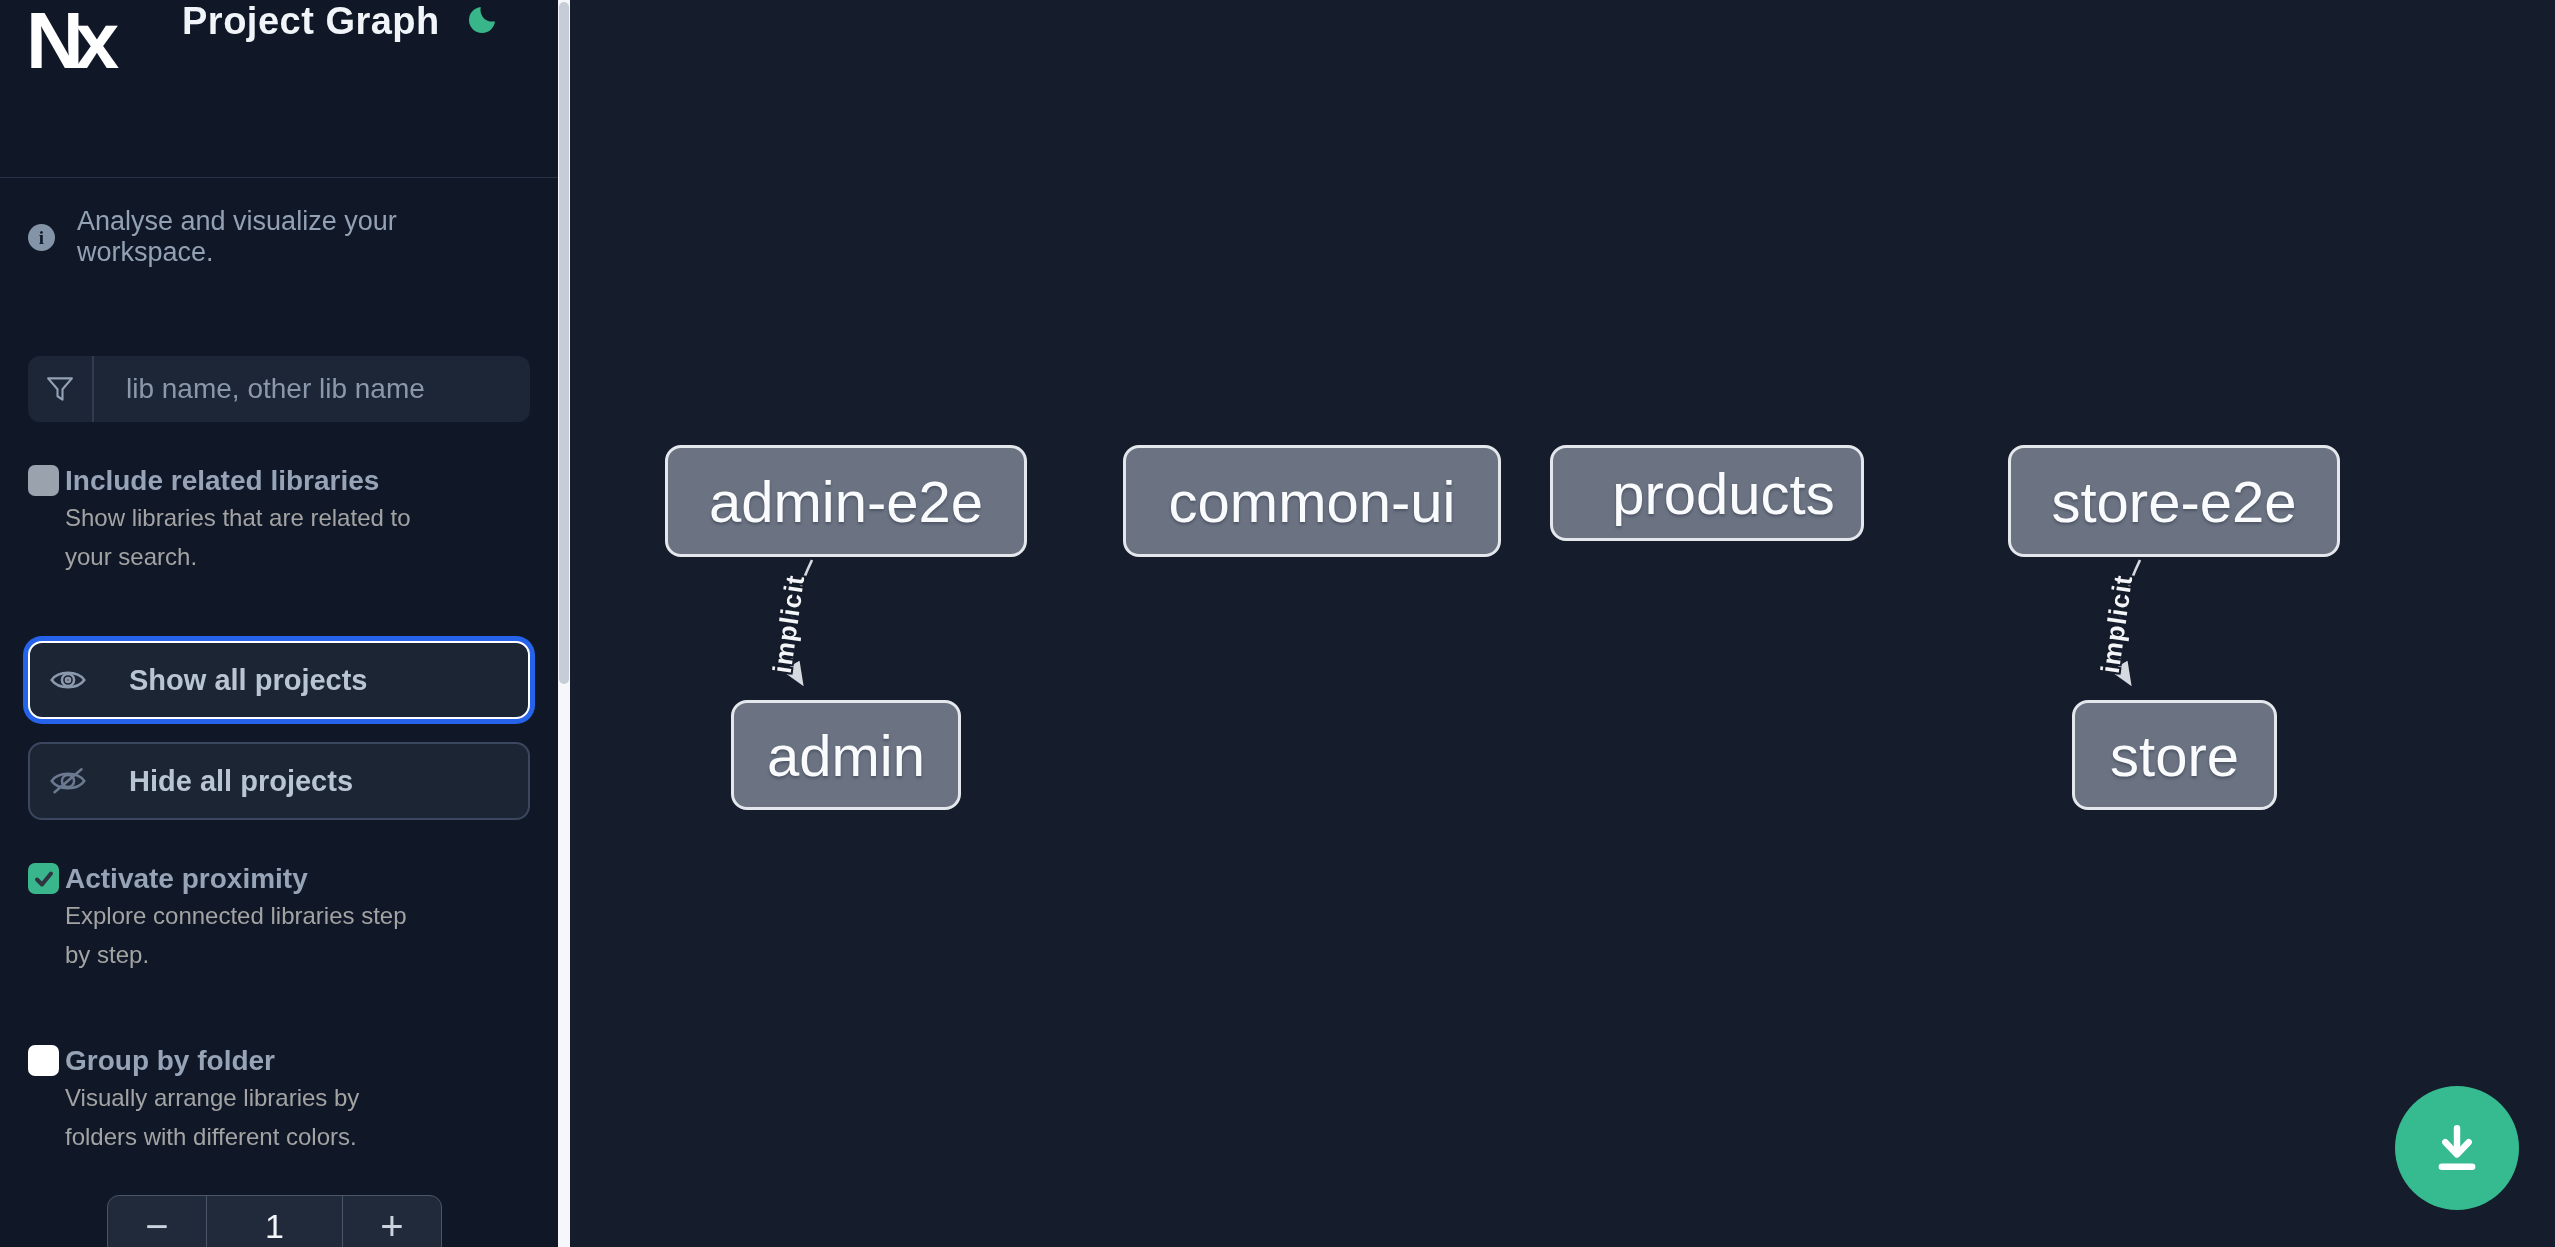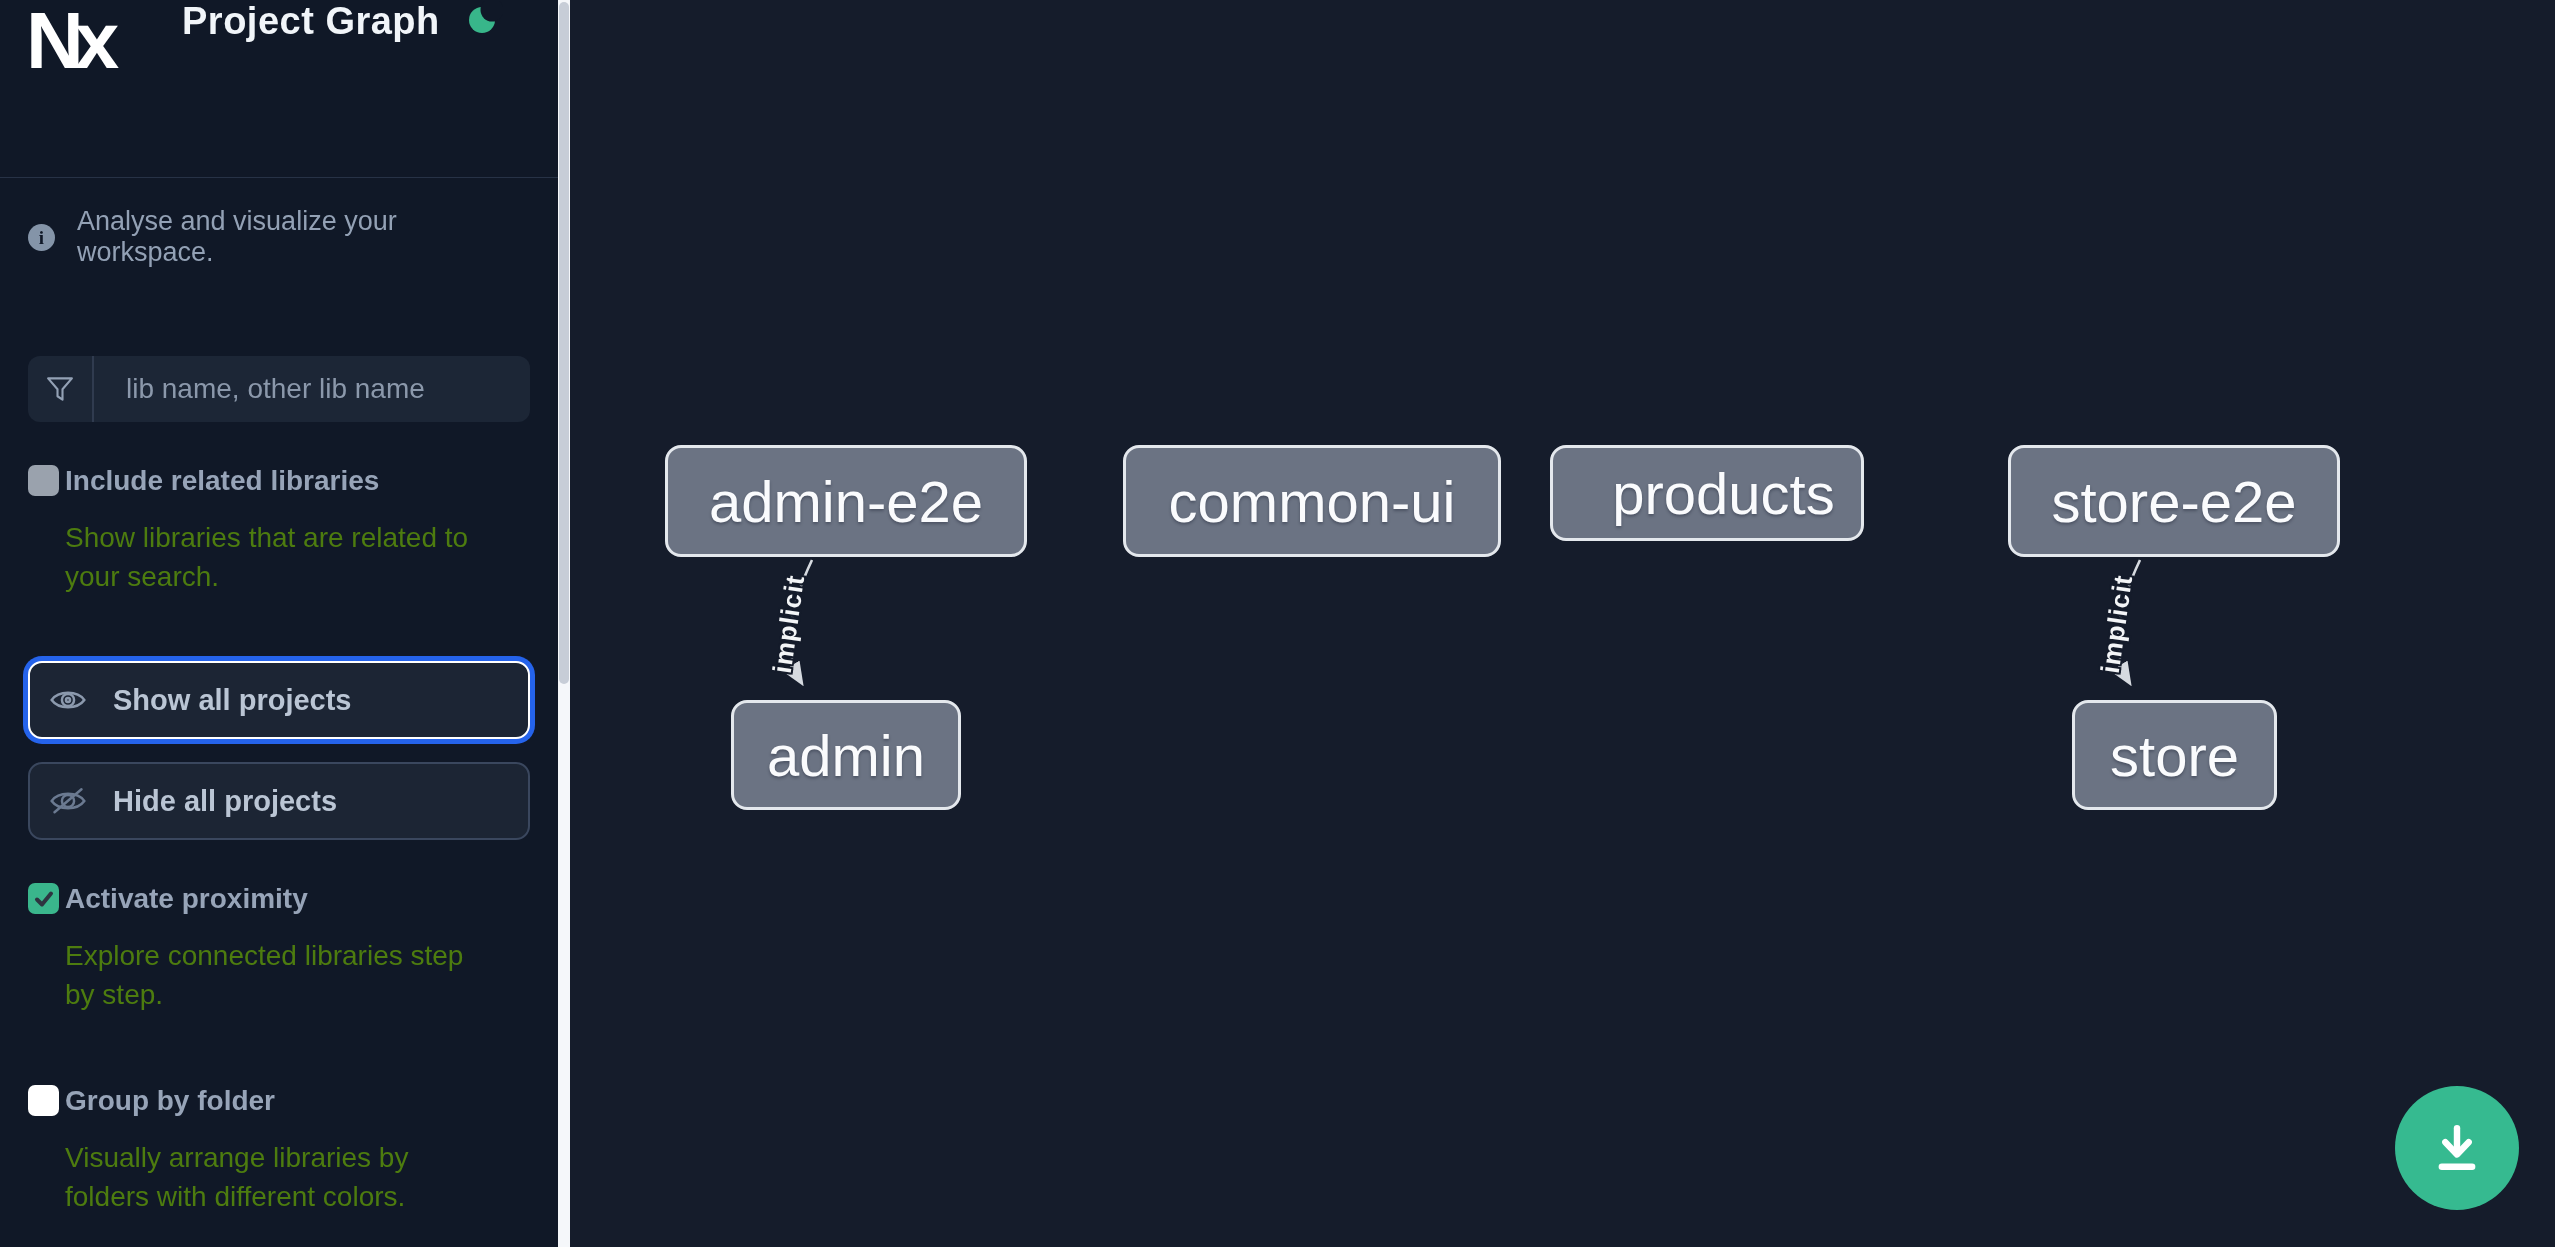--- a/index.html
+++ b/index.html
@@ -67,28 +67,28 @@
   .checkbox.muted { background:#9aa2ad; }
   .checkbox.plain { background:#ffffff; }
   .checkbox .check-icon { display:none; }
   .checkbox.checked { background:#3ab68c; }
   .checkbox.checked .check-icon { display:block; }
   .check-text { flex:1; }
   .check-label {
     font-size:28px; font-weight:700; color:#97a4b8; line-height:33px; cursor:pointer;
   }
   .check-desc {
-    margin-top:21px; font-size:28px; color:#4d7c0f; line-height:39px;
+    margin-top:1px; font-size:24px; color:#a3a3a3; line-height:39px;
     white-space:pre-line;
   }
 
   .sb-button {
     margin:0 28px; width:502px; height:78px;
     background:#1c2534; border:2px solid #3a475e; border-radius:14px;
-    display:flex; align-items:center; gap:27px; padding:0 0 0 20px;
+    display:flex; align-items:center; gap:43px; padding:0 0 0 20px;
     font-family:"Liberation Sans", sans-serif;
     font-size:29px; font-weight:700; color:#bac5d4; cursor:pointer;
   }
   .sb-button.show-all { margin-top:65px; border:2px solid #ffffff; box-shadow:0 0 0 5px #2563eb; }
   .sb-button.hide-all { margin-top:23px; }
 
   .stepper {
     margin:39px 0 0 107px; width:335px; height:62px;
     display:flex; border:1px solid #4a5568; border-radius:12px;
     background:#202a3b; overflow:hidden;

